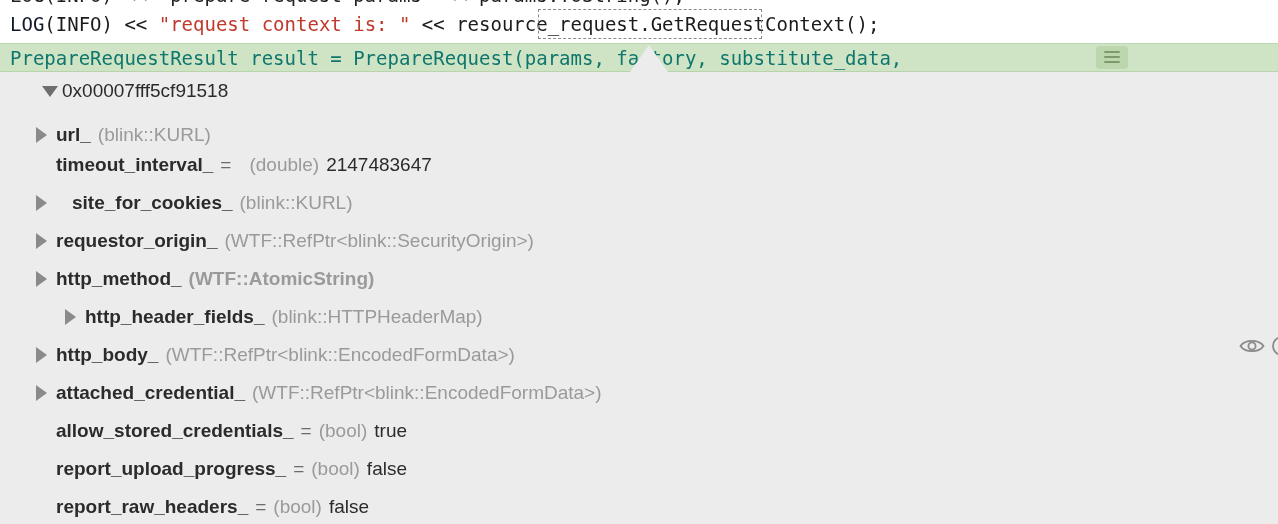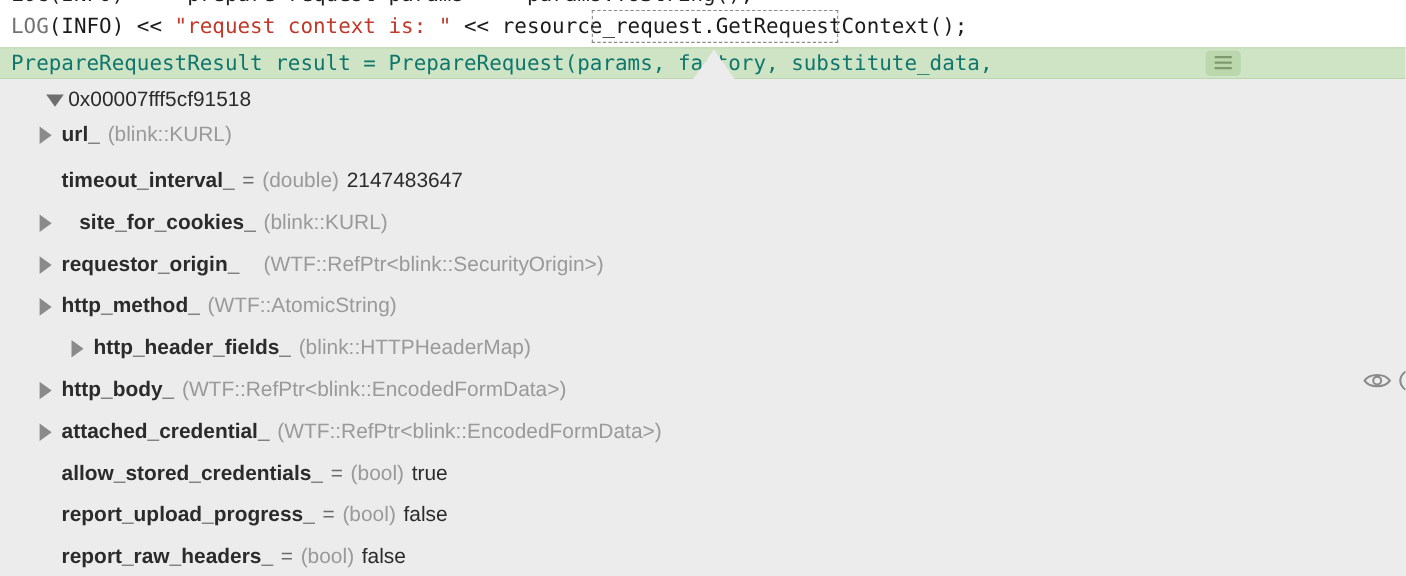--- a/index.html
+++ b/index.html
@@ -66,21 +66,21 @@
     left: 0;
     top: 43px;
     width: 1278px;
     height: 29px;
     background: #cfe4c5;
     border-top: 1px solid #bcd6b0;
     border-bottom: 1px solid #b9d3ad;
     box-sizing: border-box;
   }
 
-  .tok-log      { color: #737373; }
+  .tok-log      { color: #0f172a; }
   .tok-plain    { color: #1b1b1b; }
   .tok-string   { color: #c0392b; }
   .tok-op       { color: #1b1b1b; }
 
   
   .ident-box {
     position: absolute;
     left: 538px;
     top: 9px;
     width: 224px;
@@ -241,42 +241,42 @@
 
   <div class="tip-arrow"></div>
 
   <div class="inspector">
 
     <div class="tree-row" style="top:0px;margin-left:36px;">
       <span class="twisty open" style="left:6px;"></span>
       <span class="row-text vaddr" style="left:26px;">0x00007fff5cf91518</span>
     </div>
 
-    <div class="tree-row" style="top:32px;">
+    <div class="tree-row" style="top:44px;">
       <span class="twisty closed" style="left:36px;"></span>
       <span class="row-text" style="left:56px;"><span class="vname">url_</span><span class="vtype" style="margin-left:7px;">(blink::KURL)</span></span>
     </div>
 
     <div class="tree-row" style="top:74px;">
-      <span class="row-text" style="left:56px;"><span class="vname">timeout_interval_</span><span class="veq" style="margin-left:7px;">=</span><span class="vtype" style="margin-left:7px;text-align:center;">(double)</span><span class="vval" style="margin-left:7px;">2147483647</span></span>
+      <span class="row-text" style="left:56px;"><span class="vname">timeout_interval_</span><span class="veq" style="margin-left:7px;">=</span><span class="vtype" style="margin-left:18px;text-align:center;">(double)</span><span class="vval" style="margin-left:7px;">2147483647</span></span>
     </div>
 
     <div class="tree-row" style="top:112px;">
       <span class="twisty closed" style="left:36px;"></span>
       <span class="row-text" style="left:72px;"><span class="vname">site_for_cookies_</span><span class="vtype" style="margin-left:7px;">(blink::KURL)</span></span>
     </div>
 
     <div class="tree-row" style="top:150px;">
       <span class="twisty closed" style="left:36px;"></span>
-      <span class="row-text" style="left:56px;"><span class="vname">requestor_origin_</span><span class="vtype" style="margin-left:22px;">(WTF::RefPtr&lt;blink::SecurityOrigin&gt;)</span></span>
+      <span class="row-text" style="left:56px;"><span class="vname">requestor_origin_</span><span class="vtype" style="margin-left:7px;">(WTF::RefPtr&lt;blink::SecurityOrigin&gt;)</span></span>
     </div>
 
     <div class="tree-row" style="top:188px;">
       <span class="twisty closed" style="left:36px;"></span>
-      <span class="row-text" style="left:56px;"><span class="vname">http_method_</span><span class="vtype" style="margin-left:7px;">(WTF::AtomicString)</span></span>
+      <span class="row-text" style="left:56px;"><span class="vname">http_method_</span><span class="vtype" style="margin-left:7px;font-weight:bold;">(WTF::AtomicString)</span></span>
     </div>
 
     <div class="tree-row" style="top:226px;margin-left:29px;">
       <span class="twisty closed" style="left:36px;"></span>
       <span class="row-text" style="left:56px;"><span class="vname">http_header_fields_</span><span class="vtype" style="margin-left:7px;">(blink::HTTPHeaderMap)</span></span>
     </div>
 
     <div class="tree-row" style="top:264px;">
       <span class="twisty closed" style="left:36px;"></span>
       <span class="row-text" style="left:56px;"><span class="vname">http_body_</span><span class="vtype" style="margin-left:7px;">(WTF::RefPtr&lt;blink::EncodedFormData&gt;)</span></span>

